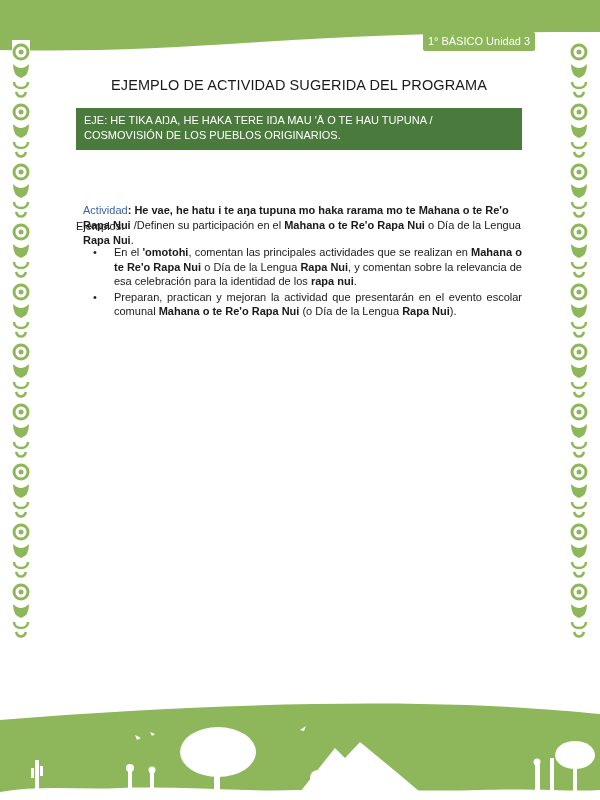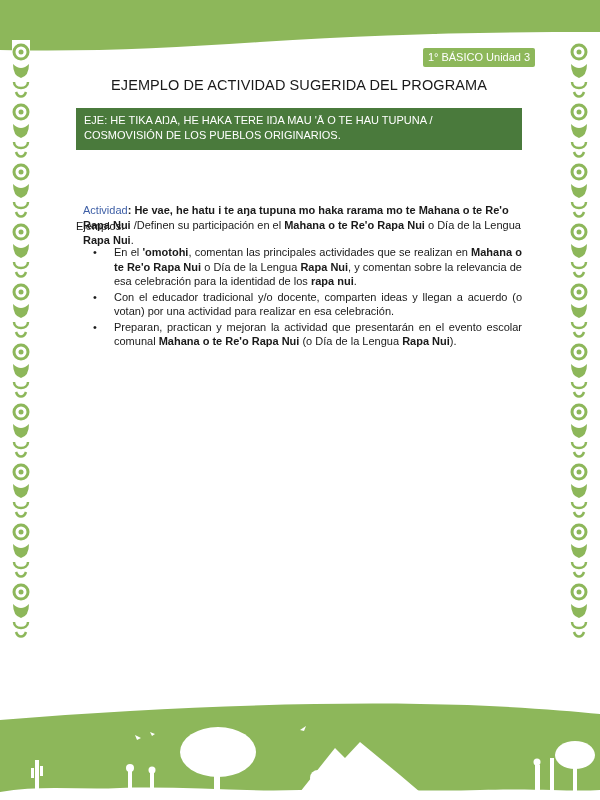--- a/index.html
+++ b/index.html
@@ -1,18 +1,18 @@
 <!DOCTYPE html>
 <html><head>
 <meta charset="utf-8">
 <style>
   html, body { margin:0; padding:0; }
   body { width:600px; height:800px; position:relative; overflow:hidden; background:#ffffff; font-family:"Liberation Sans", sans-serif; color:#1a1a1a; }
   .top-wave { position:absolute; left:0; top:0; width:600px; height:70px; }
-  .badge { position:absolute; left:423px; top:48px; width:112px; height:19px; background:#8db75a; color:#fff; font-size:11px; line-height:19px; text-align:center; border-radius:2px; }
+  .badge { position:absolute; left:423px; top:32px; width:112px; height:19px; background:#8db75a; color:#fff; font-size:11px; line-height:19px; text-align:center; border-radius:2px; }
   .badge-stem { position:absolute; left:434px; top:18px; width:3px; height:16px; background:#8db75a; }
   .side-border { position:absolute; top:40px; width:22px; height:600px; }
   .side-left { left:10px; }
   .side-right { left:568px; }
   .title { position:absolute; left:76px; top:77px; width:446px; text-align:center; font-weight:normal; font-size:14.5px; letter-spacing:0.1px; color:#1a1a1a; }
   .eje-box { position:absolute; left:76px; top:108px; width:446px; height:42px; background:#4a7a3c; color:#fff; font-weight:normal; font-size:11px; line-height:15px; padding:5px 8px; box-sizing:border-box; }
   .activity { position:absolute; left:83px; top:179px; width:440px; font-size:11px; line-height:15px;margin-top:24px; }
   .activity .label { color:#3e5fa6; }
   .examples-label { position:absolute; left:76px; top:220px; font-size:11px; }
   .examples { position:absolute; left:76px; top:245px; width:446px; margin:0; padding:0 0 0 38px; box-sizing:border-box; font-size:11px; line-height:14.5px; list-style:none; }
@@ -52,21 +52,20 @@
   <span>EJE: HE TIKA AŊA, HE HAKA TERE IŊA MAU 'Ā O TE HAU TUPUNA / COSMOVISIÓN DE LOS PUEBLOS ORIGINARIOS.</span>
 </div>
 
 <div class="activity">
   <span class="label">Actividad</span><b>: </b><b>He vae, he hatu i te aŋa tupuna mo haka rarama mo te Mahana o te Re'o Rapa Nui</b><span> /Definen su participación en el </span><b>Mahana o te Re'o Rapa Nui</b><span> o Día de la Lengua </span><b>Rapa Nui</b><span>.</span>
 </div>
 
 <div class="examples-label">Ejemplos:</div>
 <ul class="examples" id="examples-list">
     <li><span>En el </span><b>'omotohi</b><span>, comentan las principales actividades que se realizan en </span><b>Mahana o te Re'o Rapa Nui</b><span> o Día de la Lengua </span><b>Rapa Nui</b><span>, y comentan sobre la relevancia de esa celebración para la identidad de los </span><b>rapa nui</b><span>.</span></li>
-    <li><span>Con el educador tradicional y/o docente, comparten ideas y llegan a acuerdo (o votan) por una actividad para realizar en esa celebración.</span></li>
     <li><span>Preparan, practican y mejoran la actividad que presentarán en el evento escolar comunal </span><b>Mahana o te Re'o Rapa Nui</b><span> (o Día de la Lengua </span><b>Rapa Nui</b><span>).</span></li>
   </ul>
 
 <svg class="bottom-scene" viewBox="0 0 600 100" preserveAspectRatio="none">
   <path d="M0,20 C150,8 300,2 420,4 C500,5 560,10 600,14 V100 H0 Z" fill="#8db75a"></path>
   <g fill="#ffffff">
     <path d="M0,100 V92 C40,85 80,90 120,88 C180,86 240,92 300,90 C360,88 420,92 480,90 C540,88 570,92 600,90 V100 Z"></path>
     <rect x="35" y="60" width="4" height="30"></rect>
     <rect x="31" y="68" width="3" height="10"></rect>
     <rect x="40" y="66" width="3" height="10"></rect>

